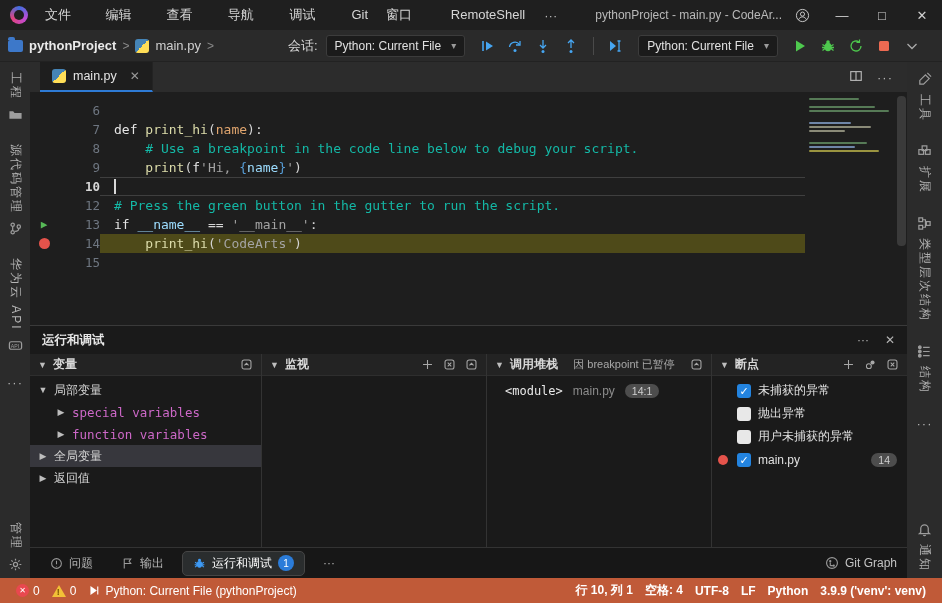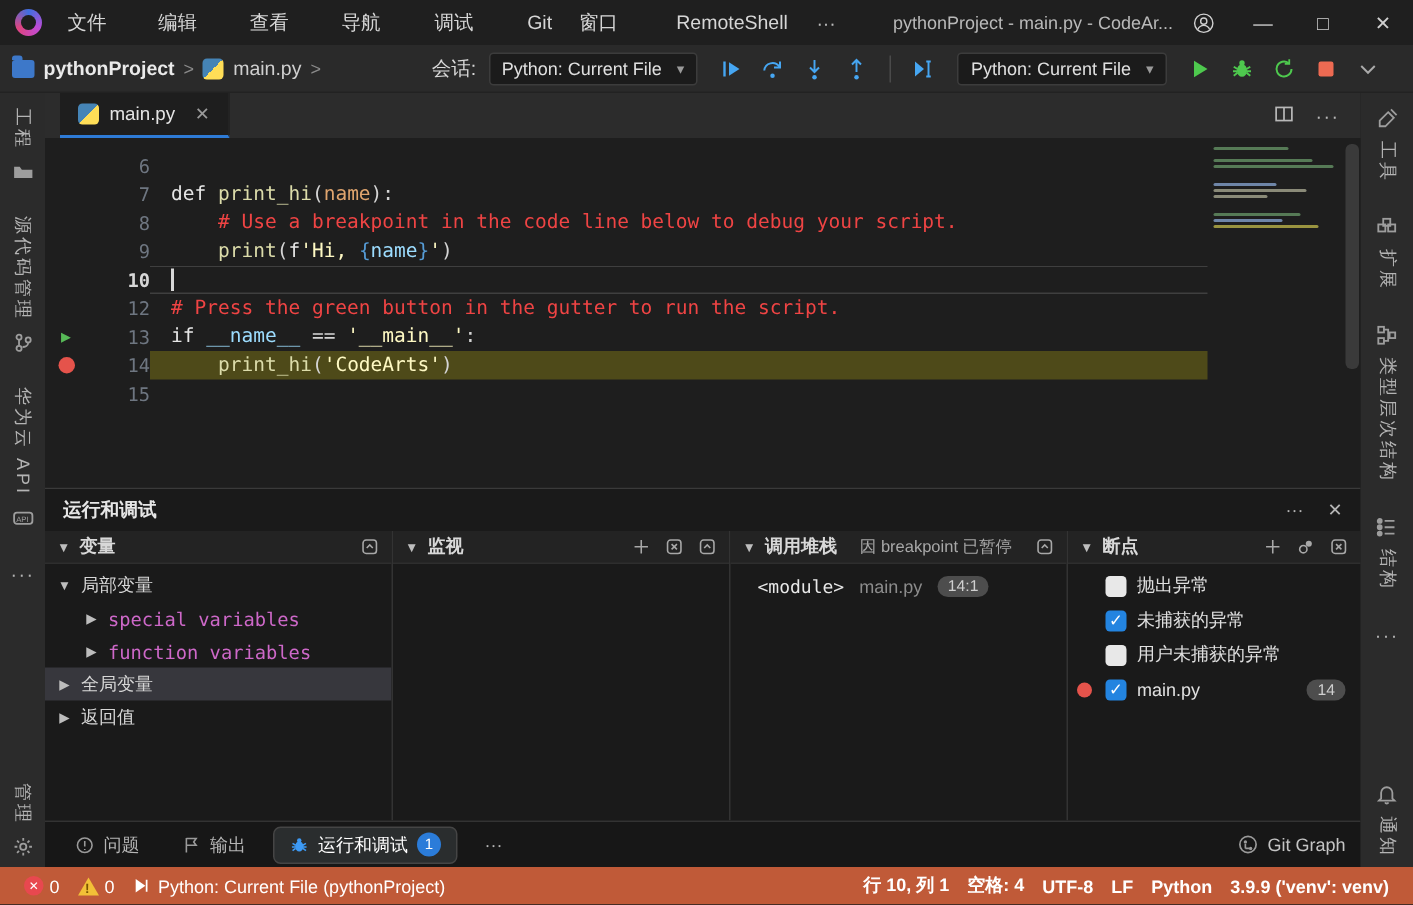--- a/index.html
+++ b/index.html
@@ -64,21 +64,21 @@
   .glyph { width:28px; display:flex; justify-content:center; align-items:center; flex:0 0 28px; }
   .lnum { width:42px; flex:0 0 42px; text-align:right; color:#6e7681; font-size:12.5px; }
   .lnum.cur { color:#d7d7d7; font-weight:bold; }
   .lcontent { flex:1; padding-left:14px; white-space:pre; height:19px; }
   .code-line.curline .lcontent { box-shadow:inset 0 1px 0 #3f3f3f, inset 0 -1px 0 #3f3f3f; }
   .code-line.hl .lcontent { background:#4e4a19; }
   .run-arrow { color:#57b957; font-size:11px; }
   .bp-dot { width:11px; height:11px; border-radius:50%; background:#e5534b; }
   .cursor { display:inline-block; width:2px; height:15px; background:#d8d8d8; vertical-align:text-bottom; }
   .tk-kw{color:#e5e5e5}.tk-fn{color:#dcdcaa}.tk-pm{color:#e0a56e}.tk-pu{color:#d4d4d4}
-  .tk-co{color:#ef4444}.tk-st{color:#fef9c3}.tk-br{color:#569cd6}.tk-va{color:#9cdcfe}
+  .tk-co{color:#14b8a6}.tk-st{color:#a3a3a3}.tk-br{color:#569cd6}.tk-va{color:#9cdcfe}
   .tk-op{color:#d4d4d4}.tk-pl{color:#d4d4d4}
   .minimap { position:absolute; top:6px; right:14px; width:84px; }
   .mm-line { height:2px; margin-bottom:2px; border-radius:1px; }
   .vscroll { position:absolute; top:0; right:0; width:11px; height:100%; }
   .vthumb { position:absolute; top:4px; right:1px; width:9px; height:150px; background:#3a3a3a; border-radius:4px; }
 
   
   .debug { height:222px; flex:0 0 222px; background:#1a1a1a; border-top:1px solid #3a3a3a; display:flex; flex-direction:column; font-size:12px; }
   .dp-title { height:28px; flex:0 0 28px; display:flex; align-items:center; padding:0 12px; }
   .dp-title .t { font-weight:bold; color:#e6e6e6; font-size:12.5px; }
@@ -513,27 +513,27 @@
                     <svg viewBox="0 0 16 16" fill="none" stroke="currentColor" stroke-width="1.3">
                       <rect x="2.5" y="2.5" width="11" height="11" rx="2.5"></rect>
                       <path d="M5.8 5.8l4.4 4.4M10.2 5.8l-4.4 4.4"></path>
                     </svg>
                   </span>
                 </span>
             </div>
             <div class="dp-body" id="bp-rows">
                 <div class="bp-row">
                   <span class="dotcell"></span>
+                  <span class="cb on"></span>
+                  <span>未捕获的异常</span>
+                </div>
+                <div class="bp-row">
+                  <span class="dotcell"></span>
                   <span class="cb"></span>
                   <span>抛出异常</span>
-                </div>
-                <div class="bp-row">
-                  <span class="dotcell"></span>
-                  <span class="cb on"></span>
-                  <span>未捕获的异常</span>
                 </div>
                 <div class="bp-row">
                   <span class="dotcell"></span>
                   <span class="cb"></span>
                   <span>用户未捕获的异常</span>
                 </div>
                 <div class="bp-row">
                   <span class="dotcell">
                     <span class="bp-dot"></span>
                   </span>

